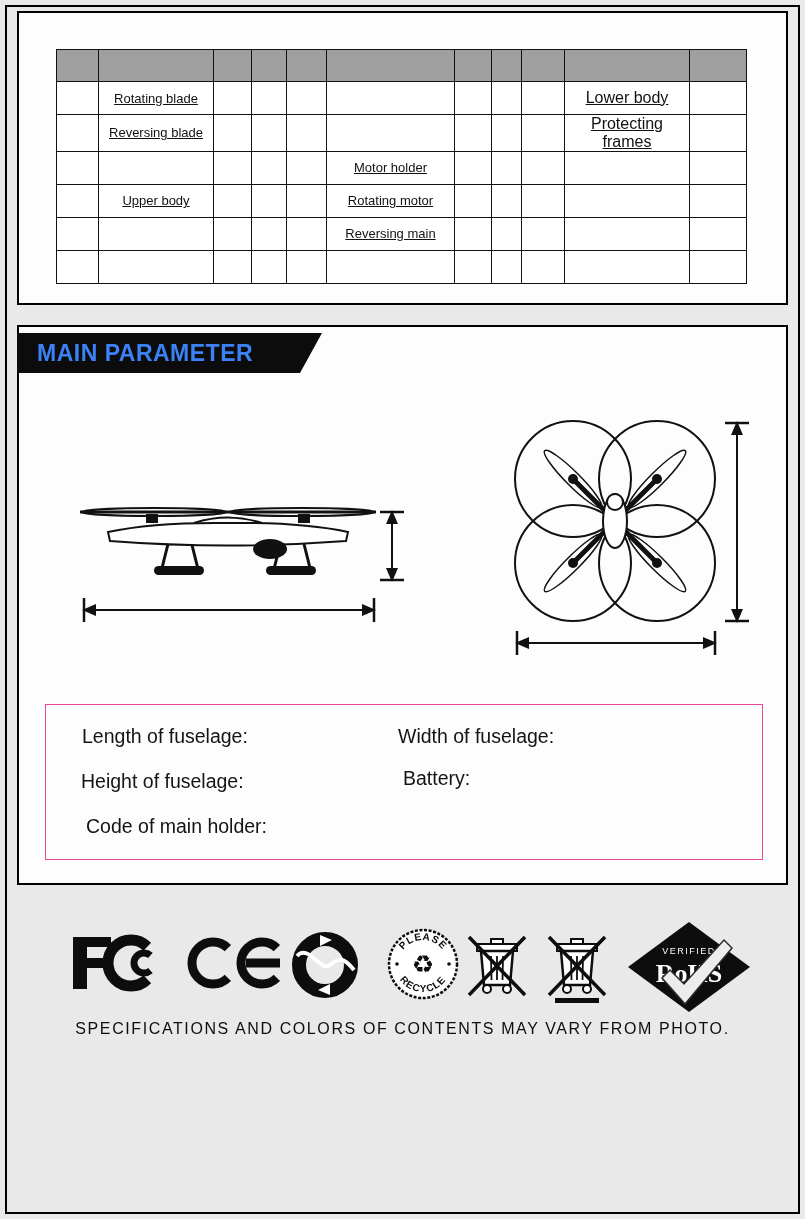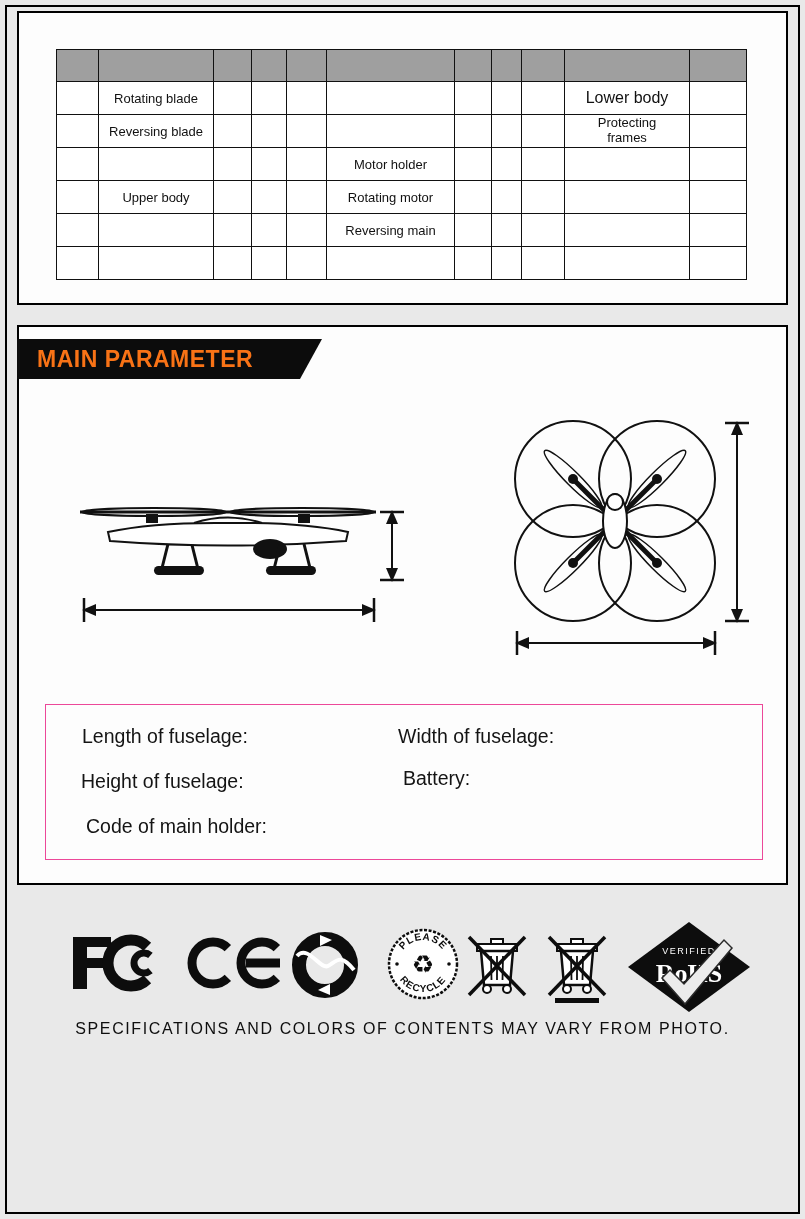--- a/index.html
+++ b/index.html
@@ -7,38 +7,37 @@
   .page {
     position:relative; width:805px; height:1219px; margin:0 auto;
     background:#e9e9e9; color:#111; overflow:hidden;
     font-family:"Liberation Sans","DejaVu Sans",sans-serif;
   }
   .frame { position:absolute; left:5px; top:5px; width:795px; height:1209px; border:2px solid #000; }
   .box { position:absolute; background:#fdfdfd; border:2px solid #000; }
   .table-box { left:17px; top:11px; width:771px; height:294px; }
   .param-box { left:17px; top:325px; width:771px; height:560px; }
 
-  table.parts { position:absolute; left:37px; top:36px; width:690px; border-collapse:collapse; table-layout:fixed; }
+  table.parts { position:absolute; left:37px; top:36px; width:690px; border-collapse:collapse; table-layout:fixed;text-decoration:underline; }
   table.parts th, table.parts td {
     border:1px solid #111; text-align:center; vertical-align:middle;
     font-size:13px; white-space:pre-line; overflow:hidden; color:#111;
   }
   table.parts th { background:#9f9f9f; height:32px; }
   table.parts td { height:33px; background:#fff; }
   table.parts tr:nth-child(2) td:nth-child(10) { font-size:16px; }
-  table.parts tr:nth-child(3) td:nth-child(10) { font-size:13px; line-height:1.12; }
+  table.parts tr:nth-child(3) td:nth-child(10) { font-size:16px; line-height:1.12; }
   col.c1{width:42px} col.c2{width:115px} col.c3{width:38px} col.c4{width:35px} col.c5{width:40px}
   col.c6{width:128px} col.c7{width:37px} col.c8{width:30px} col.c9{width:43px} col.c10{width:125px} col.c11{width:57px}
 
   .banner {
     position:absolute; left:-2px; top:6px; width:305px; height:40px;
-    background:#0c0c0c; color:#f97316; font-size:23px; font-weight:bold;
+    background:#0c0c0c; color:#3b82f6; font-size:23px; font-weight:bold;
     line-height:40px; padding-left:20px; letter-spacing:.5px;
     clip-path:polygon(0 0, 100% 0, calc(100% - 22px) 100%, 0 100%);
-    margin-top:6px;
   }
 
   .svg-abs { position:absolute; }
   .side-view { left:55px; top:165px; }
   .top-view  { left:490px; top:88px; }
 
   .spec-box { position:absolute; left:26px; top:377px; width:718px; height:156px; border:1px solid #ec4899; background:#fdfdfd; }
   .spec-label { position:absolute; font-size:19.5px; color:#141414; }
   .lbl-length { left:36px;  top:20px; }
   .lbl-width  { left:352px; top:20px; }

